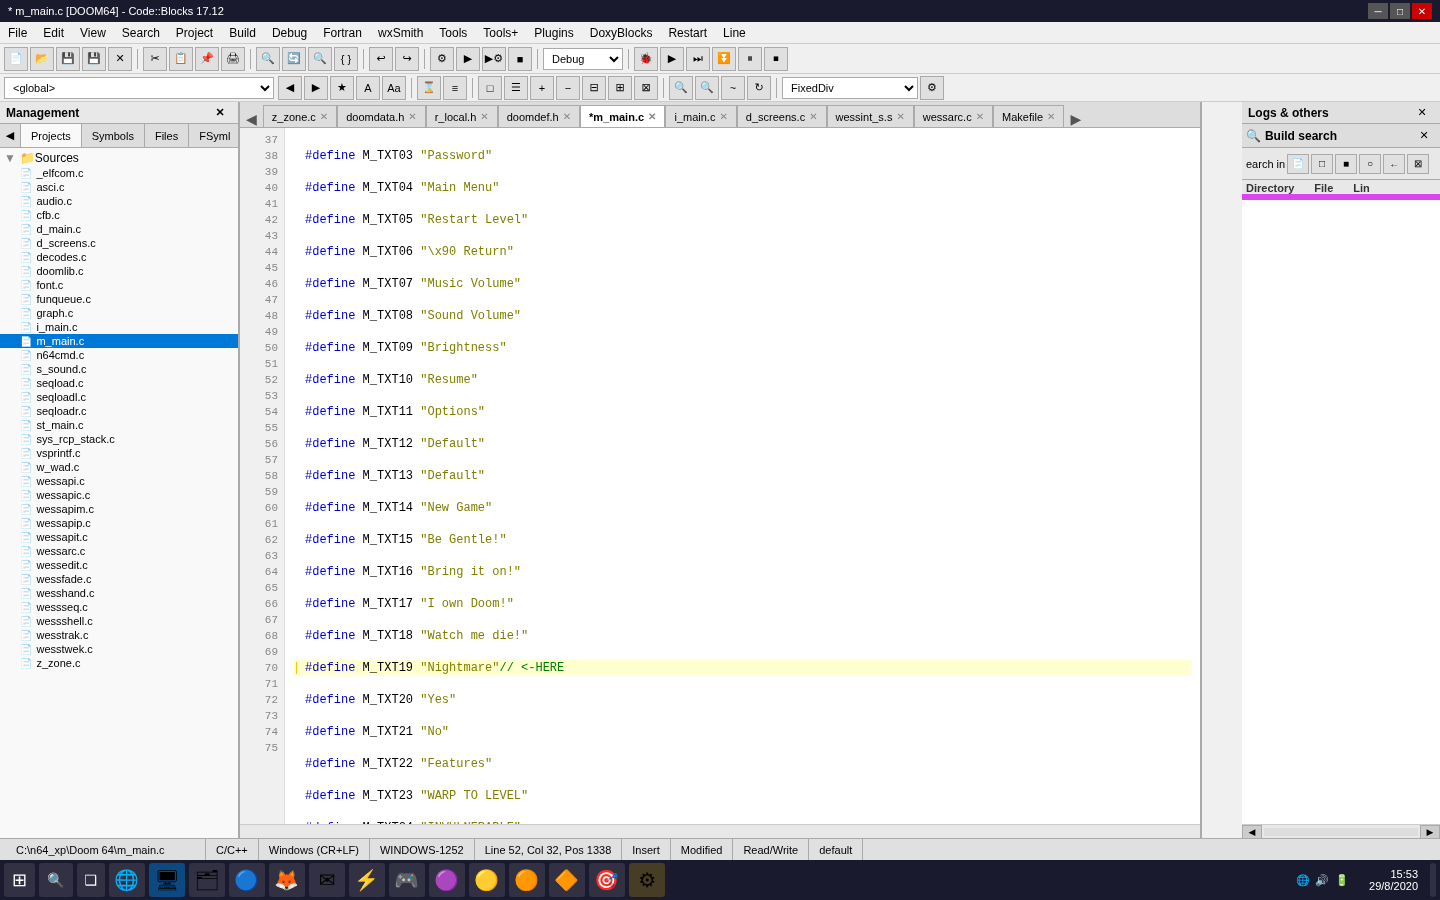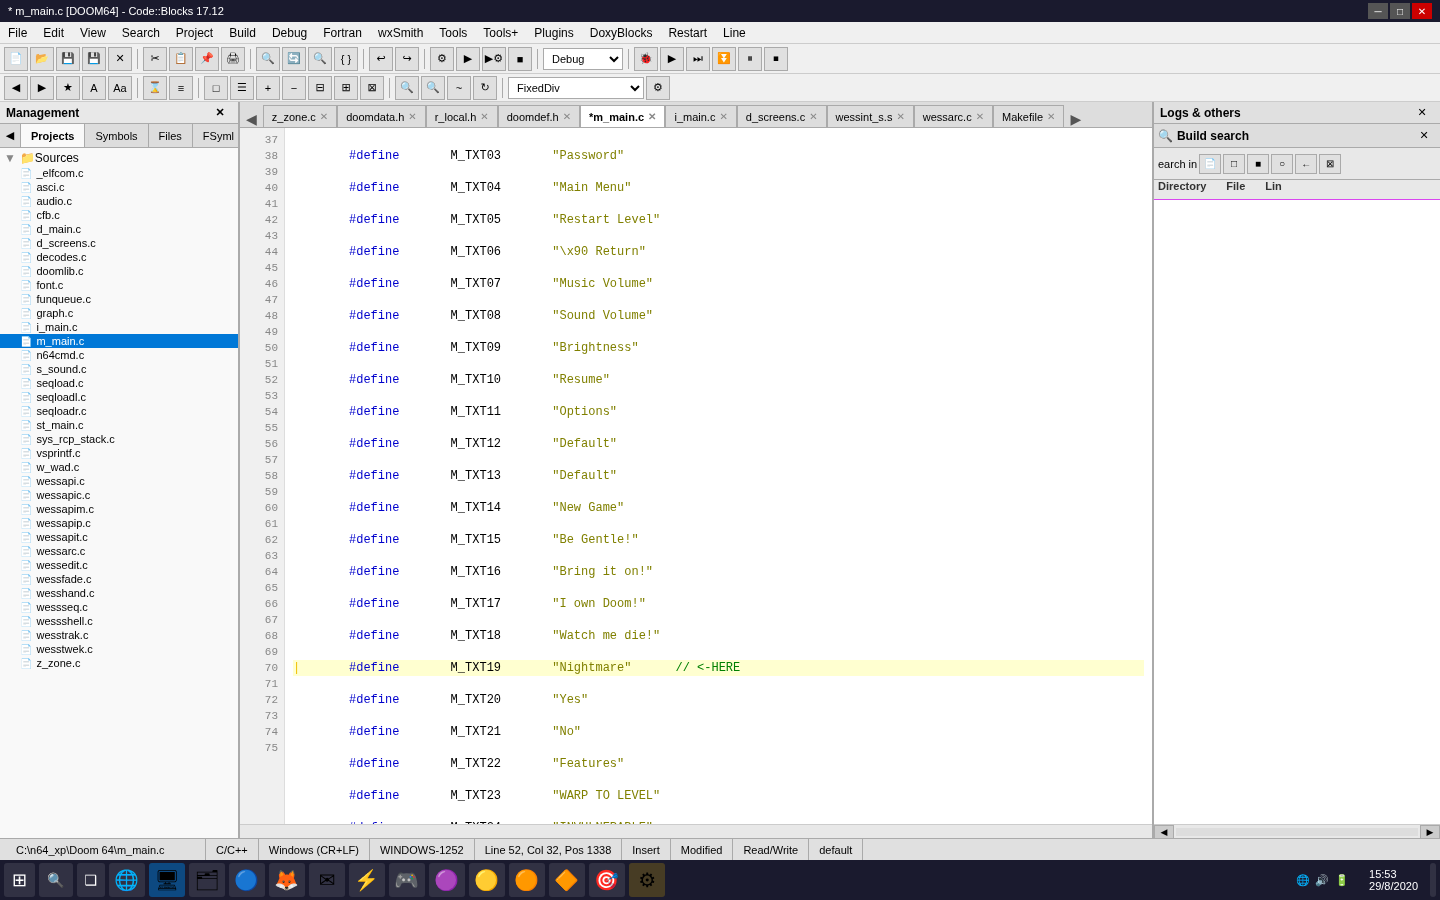--- a/index.html
+++ b/index.html
@@ -120,21 +120,21 @@
       border-bottom: 1px solid #aaa;
       background: #ddd;
     }
     .mgmt-tab {
       padding: 2px 10px;
       cursor: pointer;
       font-size: 11px;
       display: flex; align-items: center;
       border-right: 1px solid #aaa;
     }
-    .mgmt-tab.active { background: #f9f9f9; font-weight: bold; }
+    .mgmt-tab.active { background: #f9f9f9; font-weight: normal; }
     .tab-arrow { width: 14px; cursor: pointer; display: flex; align-items: center; justify-content: center; }
 
     
     #file-tree {
       flex: 1;
       overflow-y: auto;
       padding: 2px 0;
     }
     .tree-folder {
       display: flex; align-items: center;
@@ -205,40 +205,41 @@
       min-width: 45px;
       user-select: none;
     }
     #code-lines {
       flex: 1;
       overflow: auto;
       padding: 4px 8px;
       line-height: 16px;
       white-space: pre;
     }
-    .code-line { display: flex; align-items: center; gap: 44px; }
+    .code-line { display: flex; align-items: center; }
     .line-marker { width: 10px; color: #f0c000; margin-right: 2px; }
     .kw-define { color: #0000cc; }
     .kw-string { color: #808000; }
     .kw-comment { color: #008000; }
 
     
     #code-hscroll {
       height: 14px;
       background: #e8e8e8;
       border-top: 1px solid #ccc;
     }
 
     
     #right-panel {
-      width: 288px;
+      width: 240px;
       border-left: 2px solid #aaa;
       background: #f0f0f0;
       display: flex;
       flex-direction: column;
+      padding-left: 40px;
     }
     #right-header {
       display: flex;
       align-items: center;
       justify-content: space-between;
       background: #e0e0e0;
       border-bottom: 1px solid #aaa;
       height: 22px;
       padding: 0 6px;
       font-size: 12px;
@@ -268,23 +269,23 @@
     .search-btn {
       height: 20px; width: 22px;
       background: #e0e0e0;
       border: 1px solid #aaa;
       cursor: pointer;
       font-size: 10px;
       display: flex; align-items: center; justify-content: center;
     }
     #dir-header {
       display: flex;
-      align-items: flex-start;
+      align-items: flex-end;
       height: 20px;
-      border-bottom: 1px solid #d946ef;
+      border-bottom: 6px solid #d946ef;
       padding: 0 4px;
       background: #e8e8e8;
       font-size: 11px;
       gap: 20px;
     }
     .dir-col { font-weight: bold; font-size: 11px; color: #333; cursor: pointer; }
 
     
     #statusbar {
       background: #e0e0e0;
@@ -325,21 +326,21 @@
       color: #fff;
       cursor: pointer;
       display: flex; align-items: center; justify-content: center;
       border-radius: 3px;
       font-size: 18px;
     }
     .taskbar-spacer { flex: 1; }
     .taskbar-clock {
       color: #fff;
       font-size: 11px;
-      text-align: left;
+      text-align: right;
       padding: 0 8px;
     }
     .taskbar-app {
       height: 34px;
       width: 36px;
       background: rgba(255,255,255,0.1);
       border: none;
       cursor: pointer;
       display: flex; align-items: center; justify-content: center;
       border-radius: 3px;
@@ -408,20 +409,23 @@
   <div class="tb-separator"></div>
   <button class="tb-btn">🐞</button>
   <button class="tb-btn">▶</button>
   <button class="tb-btn">⏭</button>
   <button class="tb-btn">⏬</button>
   <button class="tb-btn">⏸</button>
   <button class="tb-btn">⏹</button>
 </div>
 
 <div id="dropdown-row">
+  <select class="global-dropdown">
+    <option>&lt;global&gt;</option>
+  </select>
   <div style="flex:1; display:flex; align-items:center; gap:2px;">
     <button class="tb-btn">◀</button>
     <button class="tb-btn">▶</button>
     <button class="tb-btn">★</button>
     <button class="tb-btn">A</button>
     <button class="tb-btn">Aa</button>
     <div class="tb-separator"></div>
     <button class="tb-btn">⌛</button>
     <button class="tb-btn">≡</button>
     <div class="tb-separator"></div>

